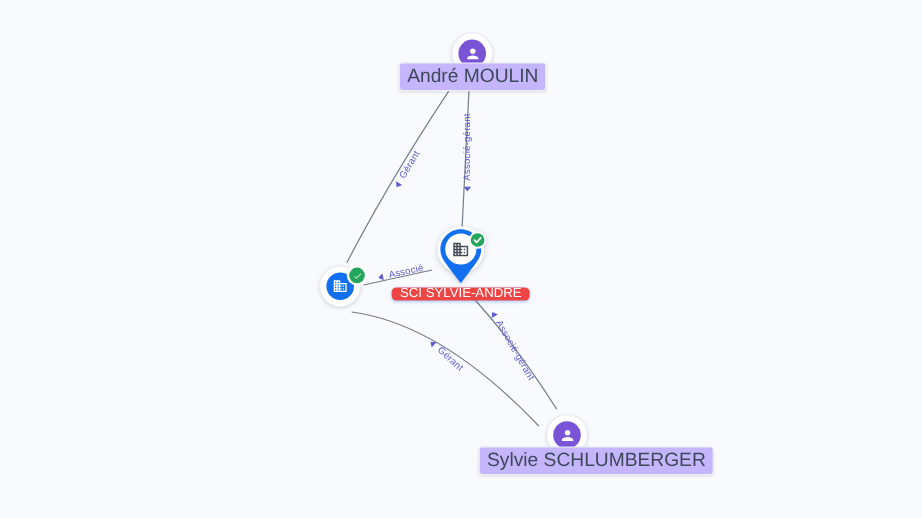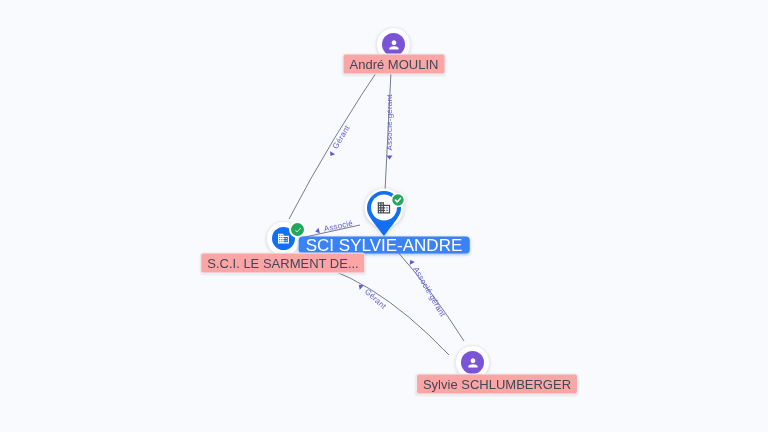--- a/index.html
+++ b/index.html
@@ -39,27 +39,27 @@
   .badge{
     position:absolute;width:13px;height:13px;border-radius:50%;
     background:#23a55c;border:2px solid #fff;box-sizing:content-box;
     display:flex;align-items:center;justify-content:center;z-index:5;
   }
   .pin-node{position:absolute;z-index:3;cursor:pointer;
     filter:drop-shadow(0 1px 2px rgba(50,60,80,.25));}
 
   .node-label{
     position:absolute;z-index:4;transform:translate(-50%,-50%);
-    background:#fca5a5;color:#3e4859;font-size:13px;line-height:1;
+    background:#c4b5fd;color:#3e4859;font-size:16px;line-height:1;
     padding:3px 6px;border-radius:3px;border:1px solid #edeff4;
     box-shadow:0 1px 2px rgba(0,0,0,.08);white-space:nowrap;cursor:pointer;
   }
   .node-label.selected{
-    background:#3b82f6;color:#fff;border:none;
-    padding:0 7px;border-radius:4px;font-size:17px;
+    background:#ef4444;color:#fff;border:none;
+    padding:0 7px;border-radius:4px;font-size:11px;
     box-shadow:0 1px 3px rgba(13,110,252,.35);
   }
 </style>
 </head>
 <body>
 
 <div class="canvas">
 
   <svg class="edges-layer" width="768" height="432" viewBox="0 0 768 432">
     <path class="edge" d="M 390 52 Q 330 140 289 219"></path>
@@ -123,21 +123,20 @@
           <path fill="#ffffff" d="M12 7V3H2v18h20V7H12zM6 19H4v-2h2v2zm0-4H4v-2h2v2zm0-4H4V9h2v2zm0-4H4V5h2v2zm4 12H8v-2h2v2zm0-4H8v-2h2v2zm0-4H8V9h2v2zm0-4H8V5h2v2zm10 12h-8v-2h2v-2h-2v-2h2v-2h-2V9h8v10zm-2-8h-2v2h2v-2zm0 4h-2v2h2v-2z"></path>
         </svg>
       </div>
       <div class="badge" style="left:22px;top:-1px;">
         <svg width="8" height="8" viewBox="0 0 24 24">
           <path fill="#ffffff" d="M9 16.17L4.83 12l-1.42 1.41L9 19 21 7l-1.41-1.41z"></path>
         </svg>
       </div>
     </div>
   </div>
-  <div class="node-label" style="left:283px;top:263px;">S.C.I. LE SARMENT DE...</div>
 
   <div class="node" style="left:455px;top:345px;">
     <div class="circle-outer">
       <div class="circle-inner person-bg">
         <svg width="14" height="14" viewBox="0 0 24 24">
           <path fill="#ffffff" d="M12 12c2.21 0 4-1.79 4-4s-1.79-4-4-4-4 1.79-4 4 1.79 4 4 4zm0 2c-2.67 0-8 1.34-8 4v1.6h16V18c0-2.66-5.33-4-8-4z"></path>
         </svg>
       </div>
     </div>
   </div>

